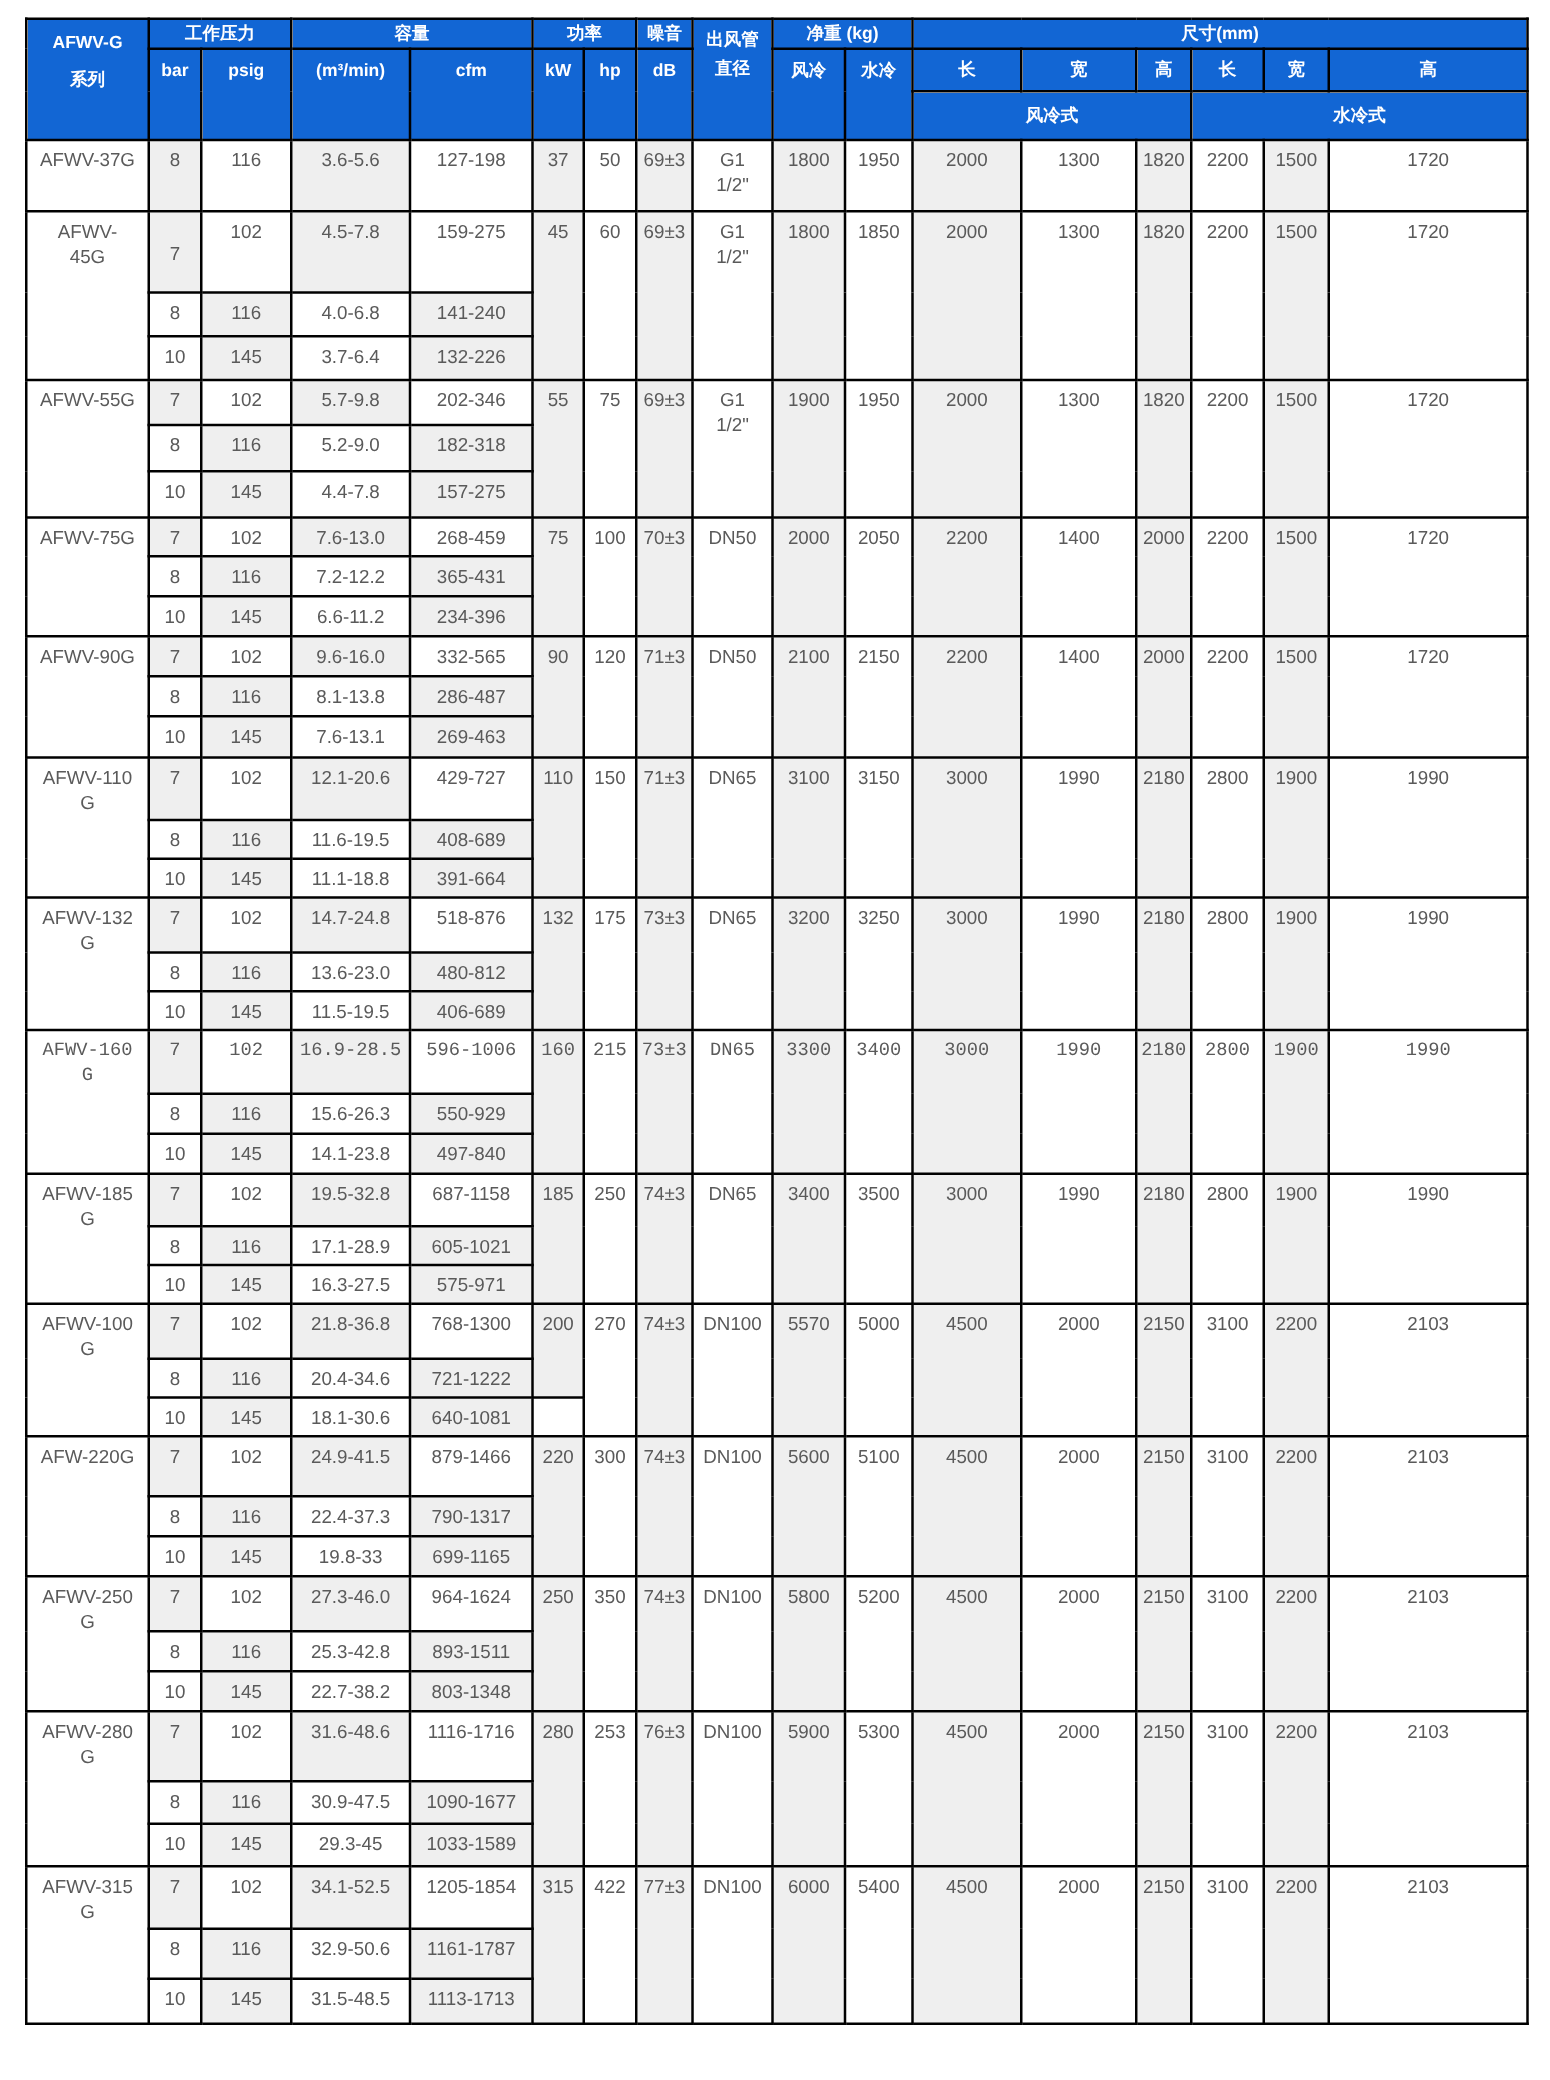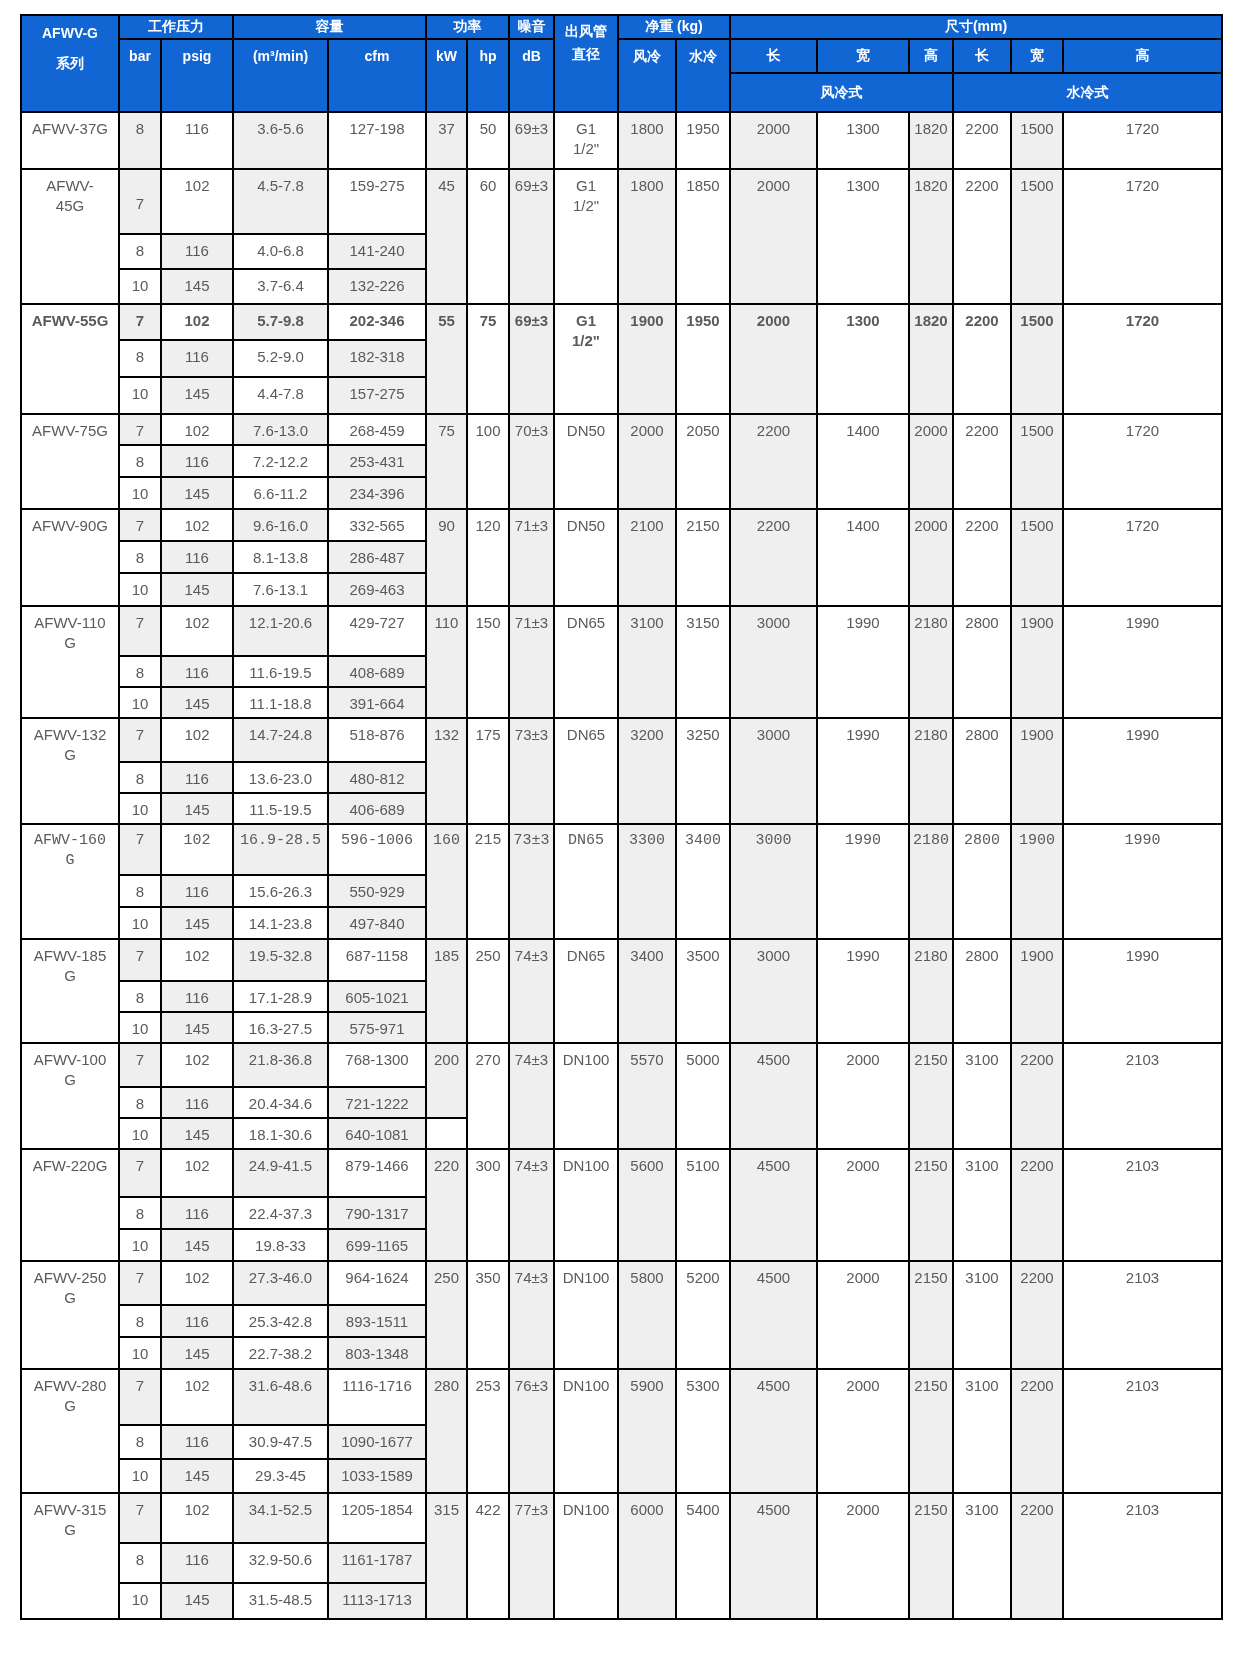--- a/index.html
+++ b/index.html
@@ -138,21 +138,21 @@
           <td>116</td>
           <td>4.0-6.8</td>
           <td>141-240</td>
         </tr>
         <tr style="height: 35px;">
           <td>10</td>
           <td>145</td>
           <td>3.7-6.4</td>
           <td>132-226</td>
         </tr>
-        <tr style="height: 36px; font-weight: bold;">
+        <tr style="height: 36px;">
           <td rowspan="3" class="pre">AFWV-55G</td>
           <td>7</td>
           <td>102</td>
           <td>5.7-9.8</td>
           <td>202-346</td>
           <td rowspan="3">55</td>
           <td rowspan="3">75</td>
           <td rowspan="3">69±3</td>
           <td rowspan="3" class="pre">G1
 1/2"</td>
@@ -193,21 +193,21 @@
           <td rowspan="3">1400</td>
           <td rowspan="3">2000</td>
           <td rowspan="3">2200</td>
           <td rowspan="3">1500</td>
           <td rowspan="3">1720</td>
         </tr>
         <tr style="height: 32px;">
           <td>8</td>
           <td>116</td>
           <td>7.2-12.2</td>
-          <td>253-431</td>
+          <td>365-431</td>
         </tr>
         <tr style="height: 32px;">
           <td>10</td>
           <td>145</td>
           <td>6.6-11.2</td>
           <td>234-396</td>
         </tr>
         <tr style="height: 32px;">
           <td rowspan="3" class="pre">AFWV-90G</td>
           <td>7</td>

